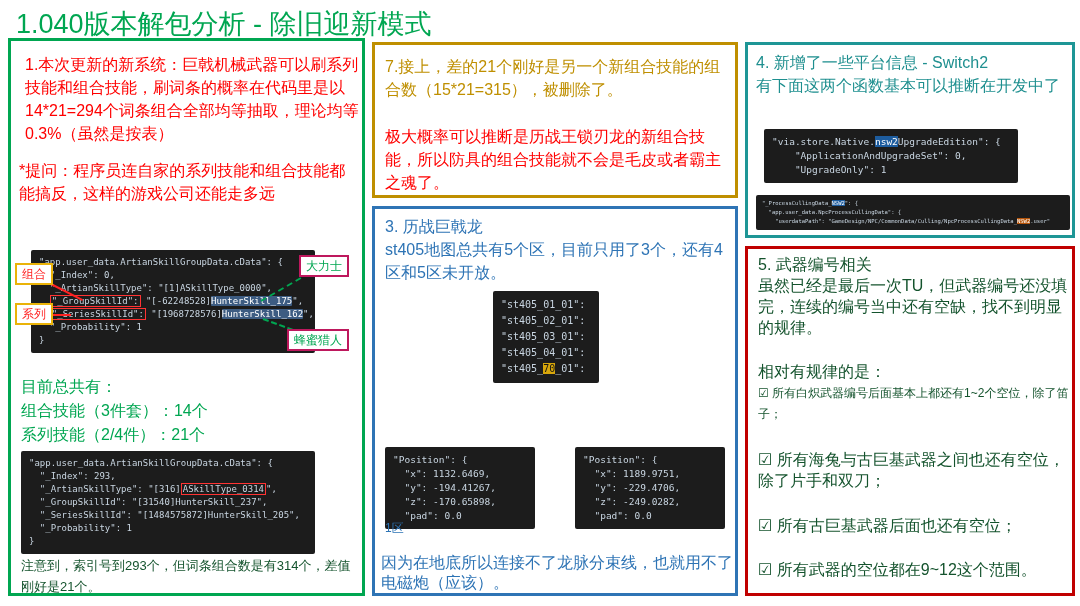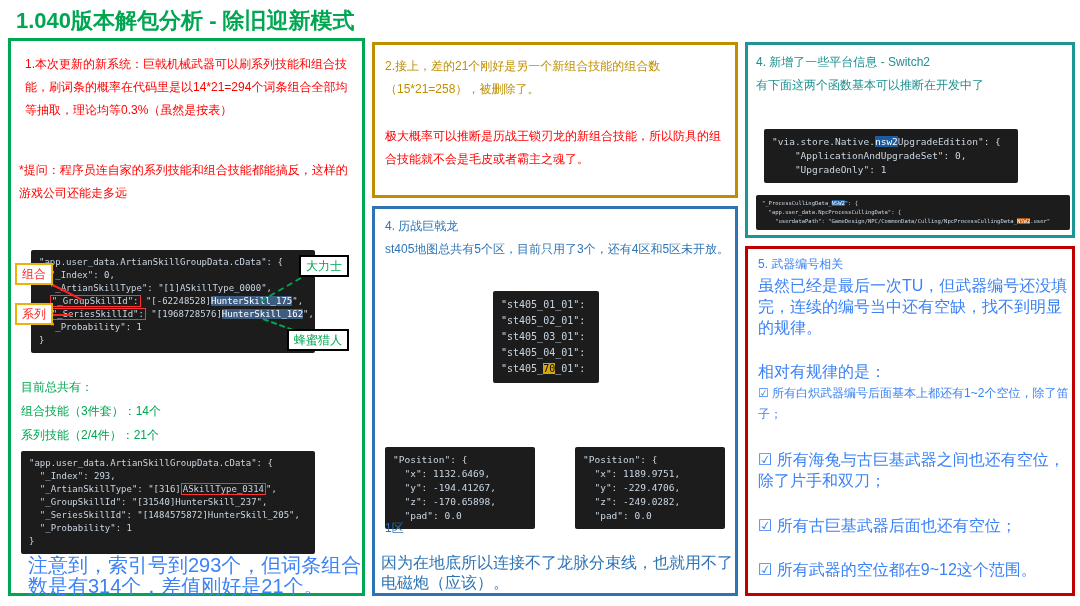--- a/index.html
+++ b/index.html
@@ -1,47 +1,47 @@
 <!DOCTYPE html>
 <html><head>
 <meta charset="utf-8">
 <style>
   *{margin:0;padding:0;box-sizing:border-box}
   html,body{width:1080px;height:606px}
   body{position:relative;background:#ffffff;font-family:"Liberation Sans","DejaVu Sans",sans-serif;overflow:hidden}
-  .title{position:absolute;left:16px;top:6px;font-size:22px;font-weight:bold;color:#00A651}
+  .title{position:absolute;left:16px;top:6px;font-size:27px;font-weight:normal;color:#00A651}
   .box{position:absolute;background:#fff;border:3px solid #000}
   #b1{left:8px;top:38px;width:357px;height:558px;border-color:#00A651}
   #b2{left:372px;top:42px;width:366px;height:156px;border-color:#BF8F00}
   #b3{left:372px;top:206px;width:366px;height:390px;border-color:#2E74B5}
   #b4{left:745px;top:42px;width:330px;height:196px;border-color:#1E9696}
   #b5{left:745px;top:246px;width:330px;height:350px;border-color:#C00000}
-  .t{position:absolute;font-size:12px;line-height:23px}
+  .t{position:absolute;font-size:16px;line-height:23px}
   .pre{white-space:pre-line}
   .red{color:#FF0000}
   .green{color:#00A651}
-  .darkred{color:#3b82f6}
+  .darkred{color:#14532d}
   .gold{color:#BF8F00}
   .blue{color:#2E74B5}
   .teal{color:#1E8F8F}
   .code{position:absolute;background:#1c1c1c;color:#c9d6e2;font-family:"DejaVu Sans Mono","Liberation Mono",monospace;font-size:9px;line-height:13px;padding:6px 8px;border-radius:2px;overflow:hidden}
   .cl{white-space:pre}
   .pl2{padding-left:2ch}
   .redbox{border:1px solid #ff3333;padding:0 1px}
   .hl-sel{background:#3d5c82;color:#ffffff;border-radius:1px}
   .hl-blue{background:#1d5c9e;color:#ffffff}
   .hl-orange{background:#b4540a;color:#ffffff}
   .hl-yellow{background:#d7a60b;color:#151515}
   #st405{font-size:10px;line-height:16px}
   .pos{font-size:9.5px;line-height:14px}
   #b4c1{font-size:9.5px;line-height:14px}
   #b4c2{font-size:5.5px;line-height:9px;padding:4px 6px}
   .tag{position:absolute;background:#fff;font-size:12px;line-height:16px;padding:1px 5px;white-space:nowrap;z-index:5}
   .tag.redt{border:2px solid #eab308;color:#ff2222}
-  .tag.greent{border:2px solid #000000;color:#00A651}
+  .tag.greent{border:2px solid #be185d;color:#00A651}
   .conn{position:absolute;height:0;transform-origin:0 50%;z-index:4}
   .conn.redc{border-top:2px solid #ff2222}
   .conn.greenc{border-top:2px dashed #00A651}
 </style>
 </head>
 <body>
 
 <div class="title">1.040版本解包分析 - 除旧迎新模式</div>
 
 <section class="box" id="b1">
@@ -75,30 +75,30 @@
   <div class="code" style="left:10px;top:410px;width:294px">
     <div class="cl">"app.user_data.ArtianSkillGroupData.cData": {</div>
     <div class="cl">  "_Index": 293,</div>
     <div class="cl"><span>  "_ArtianSkillType": "[316]</span><span class="redbox">ASkillType_0314</span><span>",</span></div>
     <div class="cl">  "_GroupSkillId": "[31540]HunterSkill_237",</div>
     <div class="cl">  "_SeriesSkillId": "[1484575872]HunterSkill_205",</div>
     <div class="cl">  "_Probability": 1</div>
     <div class="cl">}</div>
   </div>
 
-  <p class="t darkred" style="left:17px;top:514px;width:340px;font-size:20px;line-height:21px">注意到，索引号到293个，但词条组合数是有314个，差值刚好是21个。</p>
+  <p class="t darkred" style="left:10px;top:514px;width:340px;font-size:13px;line-height:21px">注意到，索引号到293个，但词条组合数是有314个，差值刚好是21个。</p>
 </section>
 
 <section class="box" id="b2">
-  <p class="t gold" style="left:10px;top:10px;width:344px">2.接上，差的21个刚好是另一个新组合技能的组合数（15*21=258），被删除了。</p>
+  <p class="t gold" style="left:10px;top:10px;width:344px">7.接上，差的21个刚好是另一个新组合技能的组合数（15*21=315），被删除了。</p>
   <p class="t red" style="left:10px;top:80px;width:344px">极大概率可以推断是历战王锁刃龙的新组合技能，所以防具的组合技能就不会是毛皮或者霸主之魂了。</p>
 </section>
 
 <section class="box" id="b3">
-  <p class="t blue" style="left:10px;top:6px;width:348px">4. 历战巨戟龙</p>
+  <p class="t blue" style="left:10px;top:6px;width:348px">3. 历战巨戟龙</p>
   <p class="t blue" style="left:10px;top:29px;width:350px">st405地图总共有5个区，目前只用了3个，还有4区和5区未开放。</p>
 
   <div class="code" id="st405" style="left:118px;top:82px;width:106px">
     <div class="cl">"st405_01_01":</div>
     <div class="cl">"st405_02_01":</div>
     <div class="cl">"st405_03_01":</div>
     <div class="cl">"st405_04_01":</div>
     <div class="cl"><span>"st405_</span><span class="hl-yellow">70</span><span>_01":</span></div>
   </div>
 

